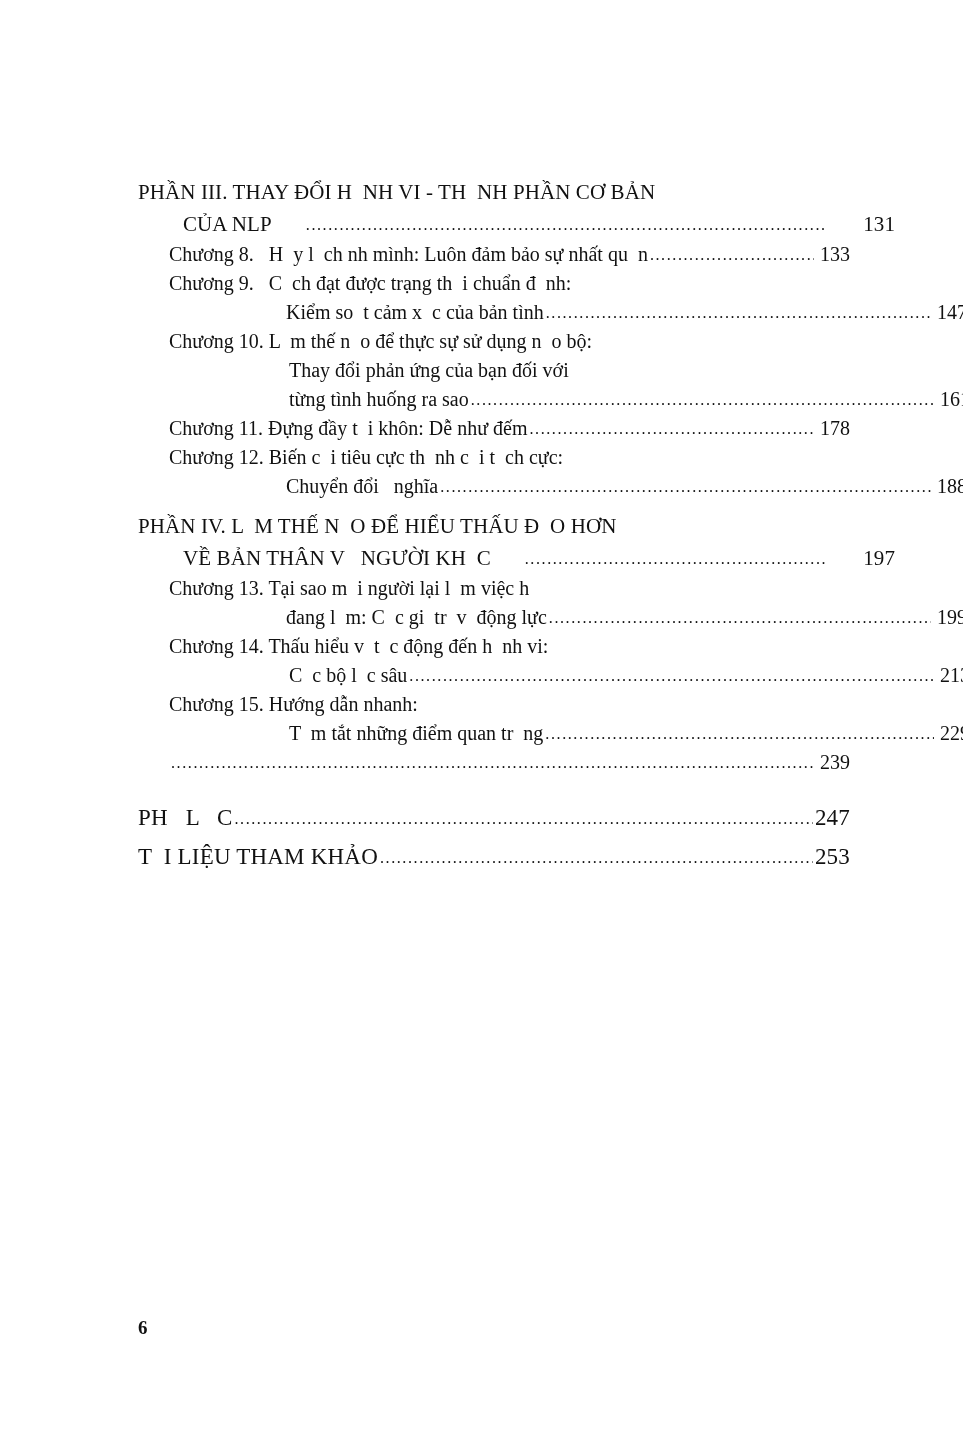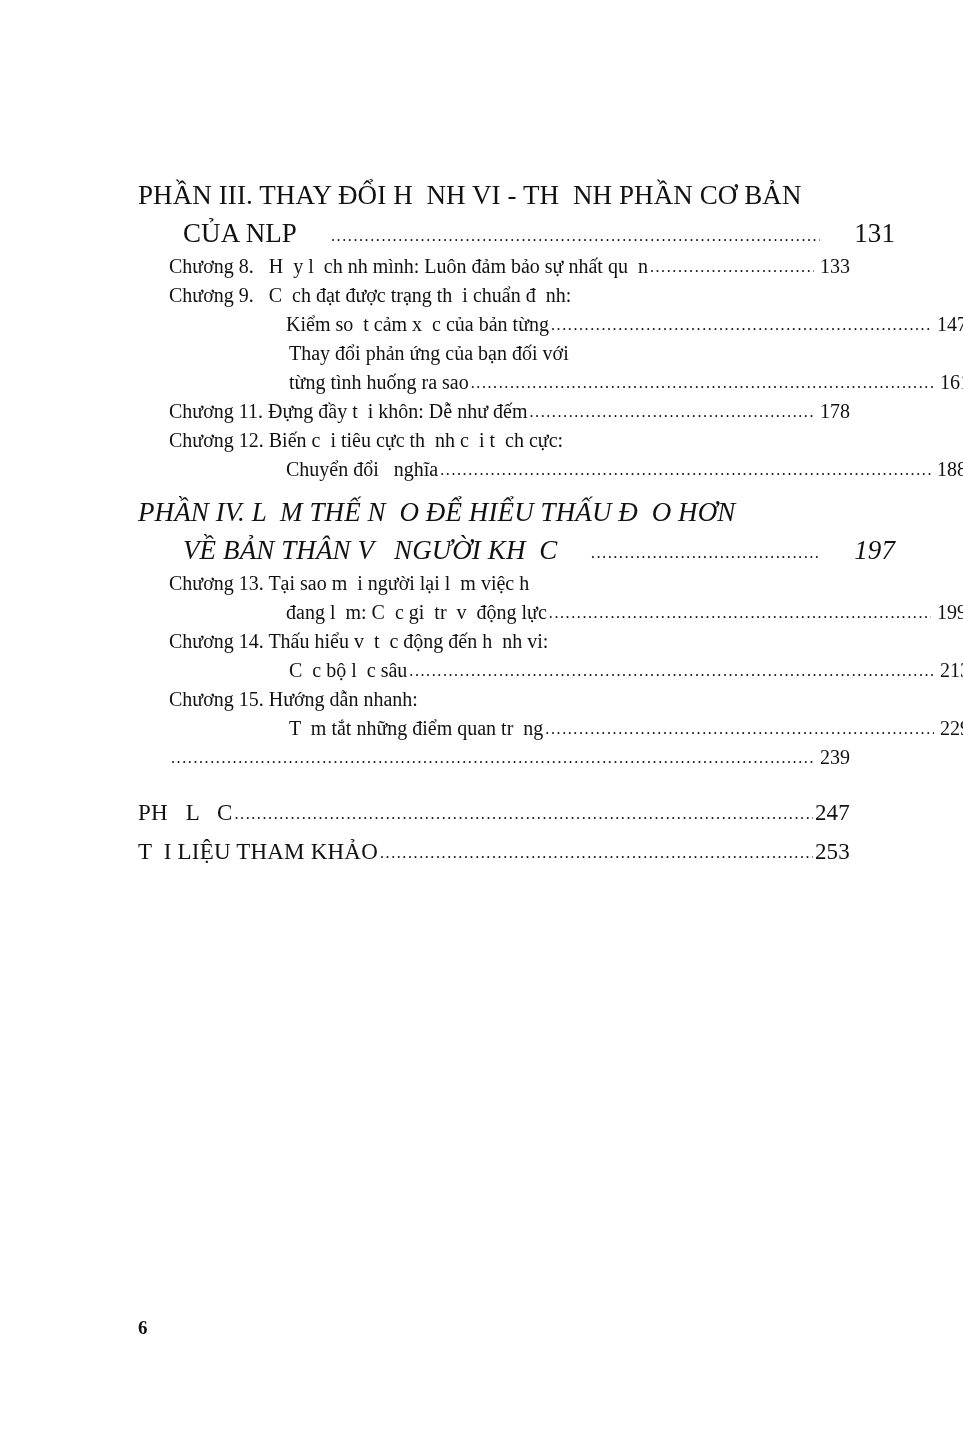--- a/index.html
+++ b/index.html
@@ -59,21 +59,21 @@
   .line .pg {
     flex: 0 0 auto;
     text-align: right;
     min-width: 34px;
     white-space: pre;
   }
 
   
   .part .line .txt,
   .part .line .pg {
-    font-size: 27px;
+    font-size: 21px;
     letter-spacing: 0.1px;
   }
   .part {
     margin-top: 4px;
   }
   .part .line:first-child {
     margin-bottom: 11px;
   }
   .part-indent { padding-left: 45px; gap: 32px; }
 
@@ -85,21 +85,21 @@
   .chapter {
     padding-left: 31px;
   }
   .chap-cont {
     padding-left: 117px;
   }
   .chap-cont2 {
     padding-left: 120px;
   }
 
-  .gap-top { margin-top: 20px; font-style: italic; }
+  .gap-top { margin-top: 20px; }
 
   
   .backmatter {
     margin-top: 34px;
   }
   .backmatter .line .txt,
   .backmatter .line .pg {
     font-size: 23px;
     letter-spacing: 0.2px;
   }
@@ -140,27 +140,30 @@
         <span class="leader"></span>
         <span class="pg">133</span>
       </div>
     </div>
 
     <div class="entry chapter">
       <div class="line noleader">
         <span class="txt">Chương 9.   C  ch đạt được trạng th  i chuẩn đ  nh:</span>
       </div>
       <div class="line chap-cont">
-        <span class="txt">Kiểm so  t cảm x  c của bản từng</span>
+        <span class="txt">Kiểm so  t cảm x  c của bản tình</span>
         <span class="leader"></span>
         <span class="pg">147</span>
       </div>
     </div>
 
     <div class="entry chapter">
+      <div class="line noleader">
+        <span class="txt">Chương 10. L  m thế n  o để thực sự sử dụng n  o bộ:</span>
+      </div>
       <div class="line noleader chap-cont2">
         <span class="txt">Thay đổi phản ứng của bạn đối với</span>
       </div>
       <div class="line chap-cont2">
         <span class="txt">từng tình huống ra sao</span>
         <span class="leader"></span>
         <span class="pg">161</span>
       </div>
     </div>
 

